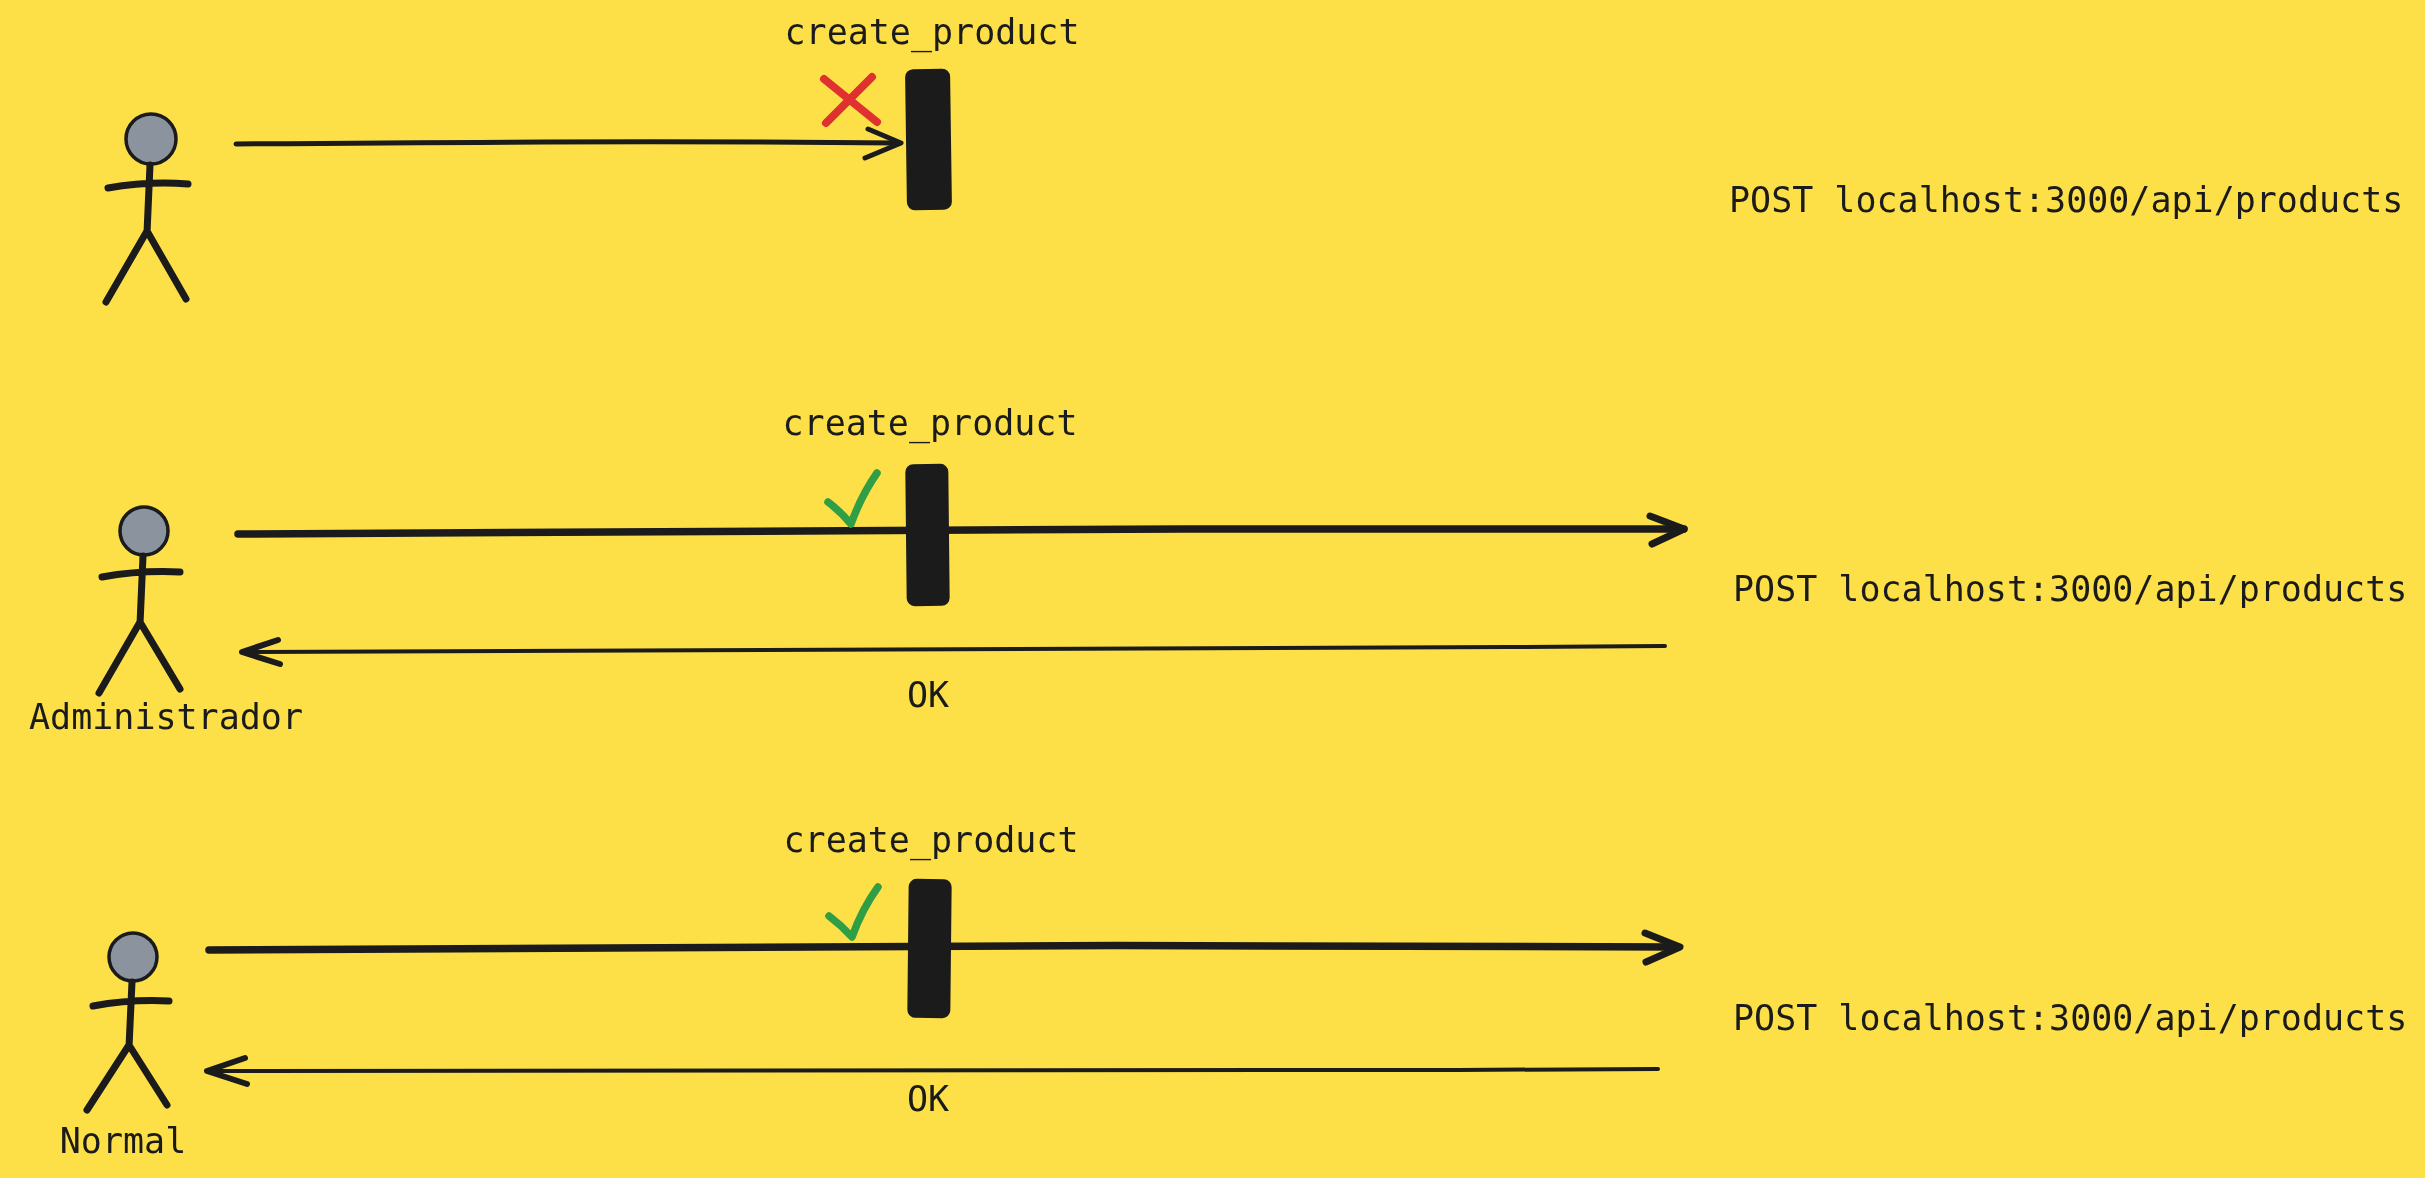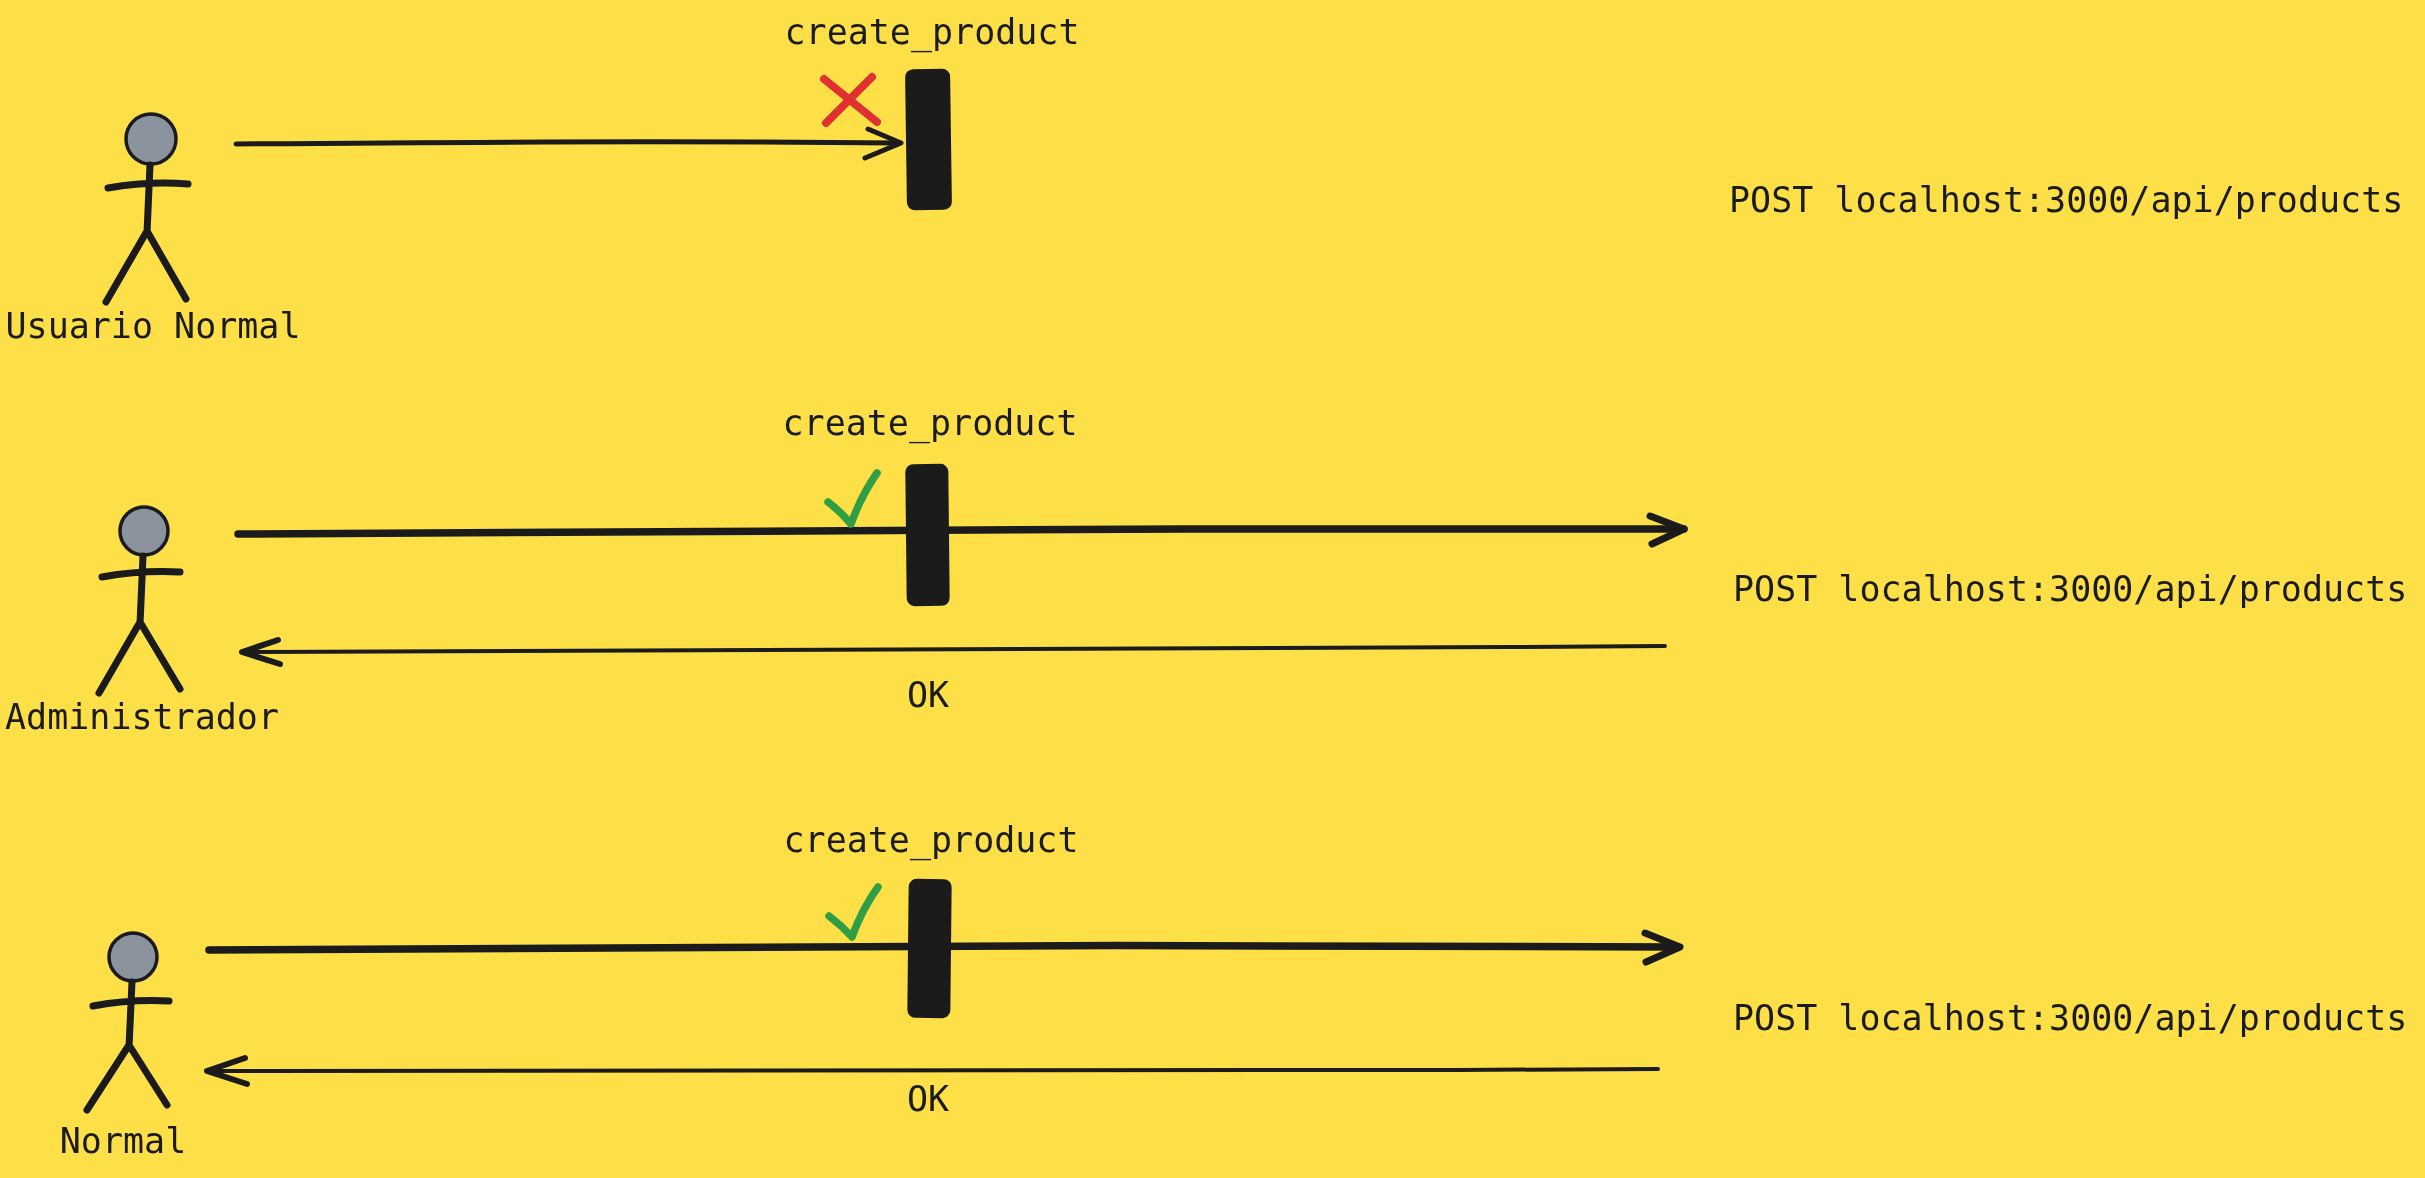--- a/index.html
+++ b/index.html
@@ -70,25 +70,24 @@
     <path stroke-width="7.5" d="M829 916 Q841 925 852 937 Q862 909 878 887" stroke="#2f9e44"></path>
 
     <rect x="908" y="879" width="43" height="139" rx="8" transform="rotate(0.6 929 948)" fill="#1b1b1b"></rect>
 
     <path stroke-width="4" d="M1658 1069 C1100 1072 500 1072 210 1071" stroke="#1b1b1b"></path>
     <path stroke-width="6" d="M245 1058 L207 1071 L247 1084" stroke="#1b1b1b"></path>
   </svg>
 
   <div class="t c" style="left:932px; top:12px">create_product</div>
   <div class="t" style="left:1729px; top:180px">POST localhost:3000/api/products</div>
-  <div class="t c" style="left:153px; top:306px">Usuario Normal</div>
 
   <div class="t c" style="left:930px; top:403px">create_product</div>
   <div class="t" style="left:1733px; top:569px">POST localhost:3000/api/products</div>
   <div class="t c" style="left:928px; top:675px">OK</div>
-  <div class="t c" style="left:142px; top:697px">Administrador</div>
+  <div class="t c" style="left:166px; top:697px">Administrador</div>
 
   <div class="t c" style="left:931px; top:820px">create_product</div>
   <div class="t" style="left:1733px; top:998px">POST localhost:3000/api/products</div>
   <div class="t c" style="left:928px; top:1079px">OK</div>
   <div class="t c" style="left:123px; top:1121px">Normal</div>
 
 </div>
 
 </body></html>

